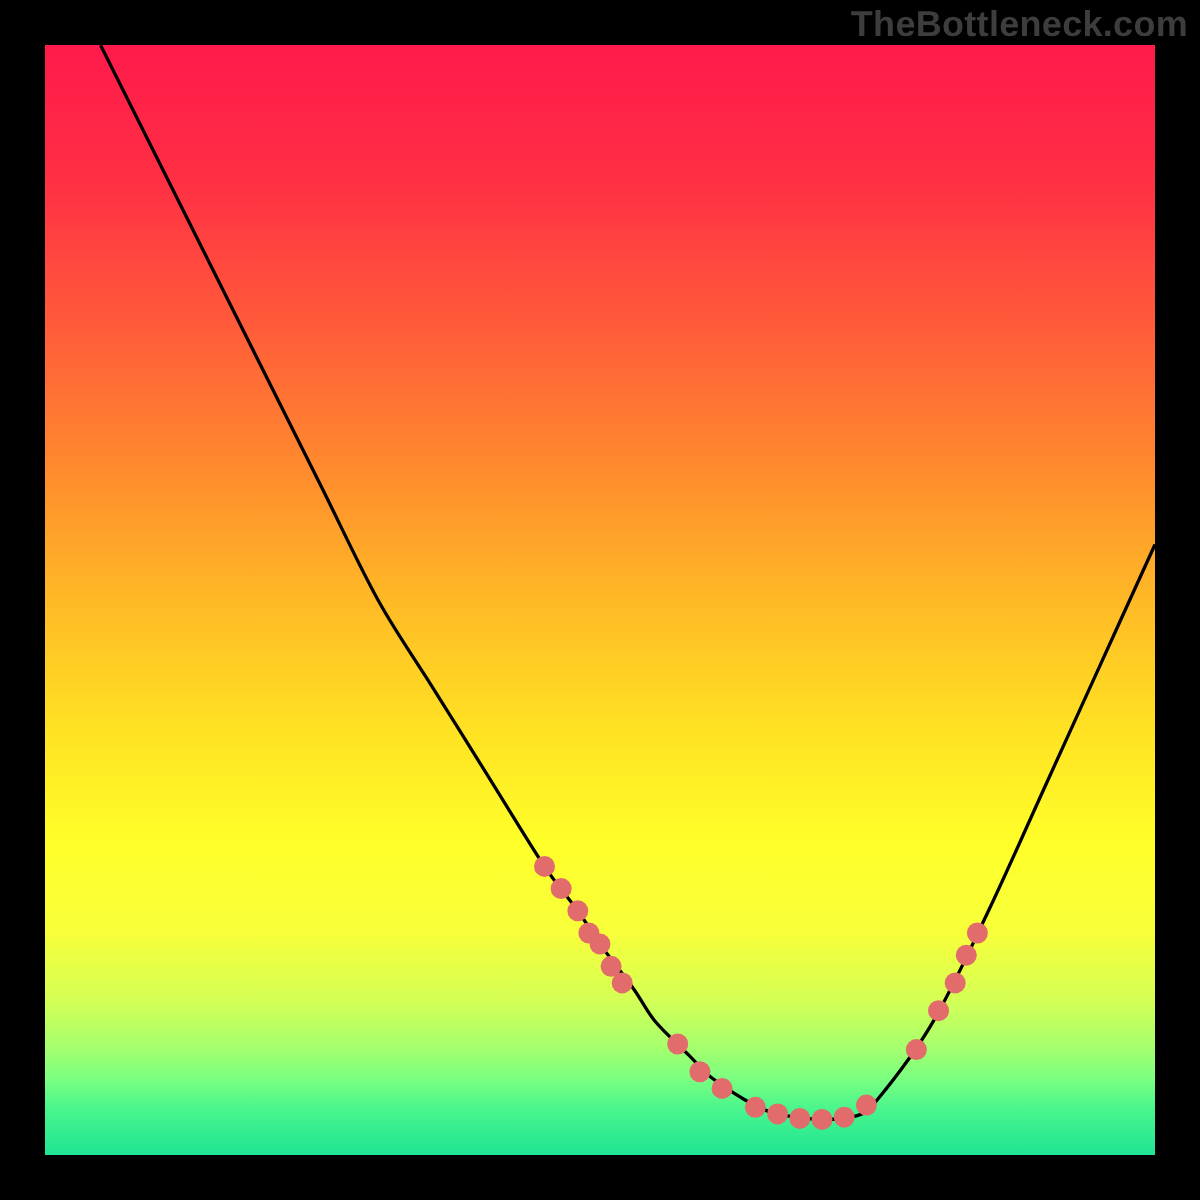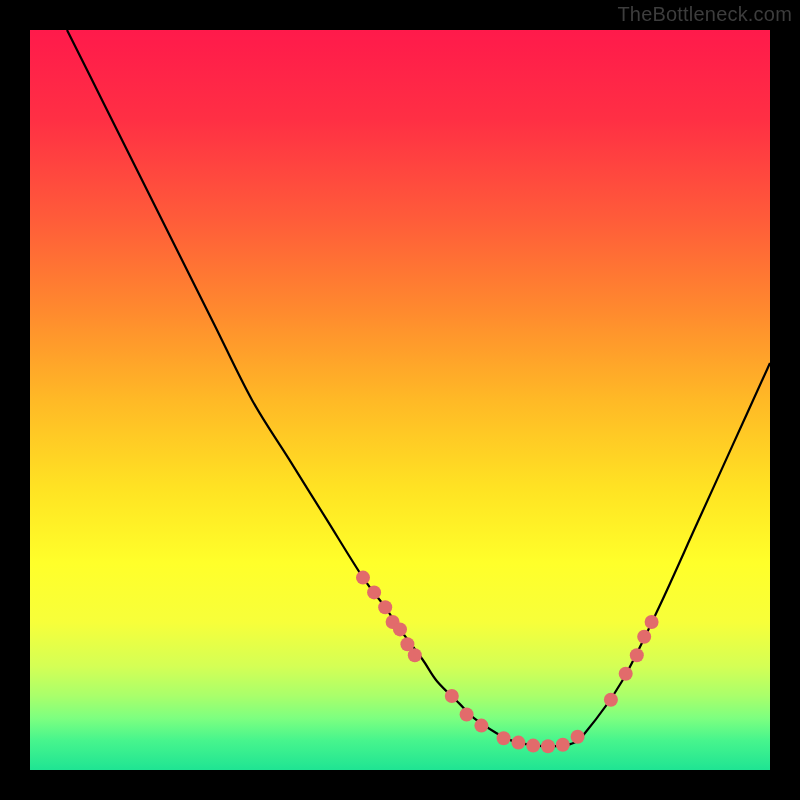--- a/index.html
+++ b/index.html
@@ -14,22 +14,22 @@
   .frame {
     position: relative;
     width: 800px;
     height: 800px;
     background: #000;
   }
   .watermark {
     position: absolute;
     top: 3px;
     right: 8px;
-    font-size: 20px;
-    font-weight: 400;
+    font-size: 24px;
+    font-weight: 700;
     color: #3d3d3d;
     letter-spacing: 0.2px;
     z-index: 5;
   }
   svg {
     position: absolute;
     inset: 0;
   }
 </style>
 </head>

